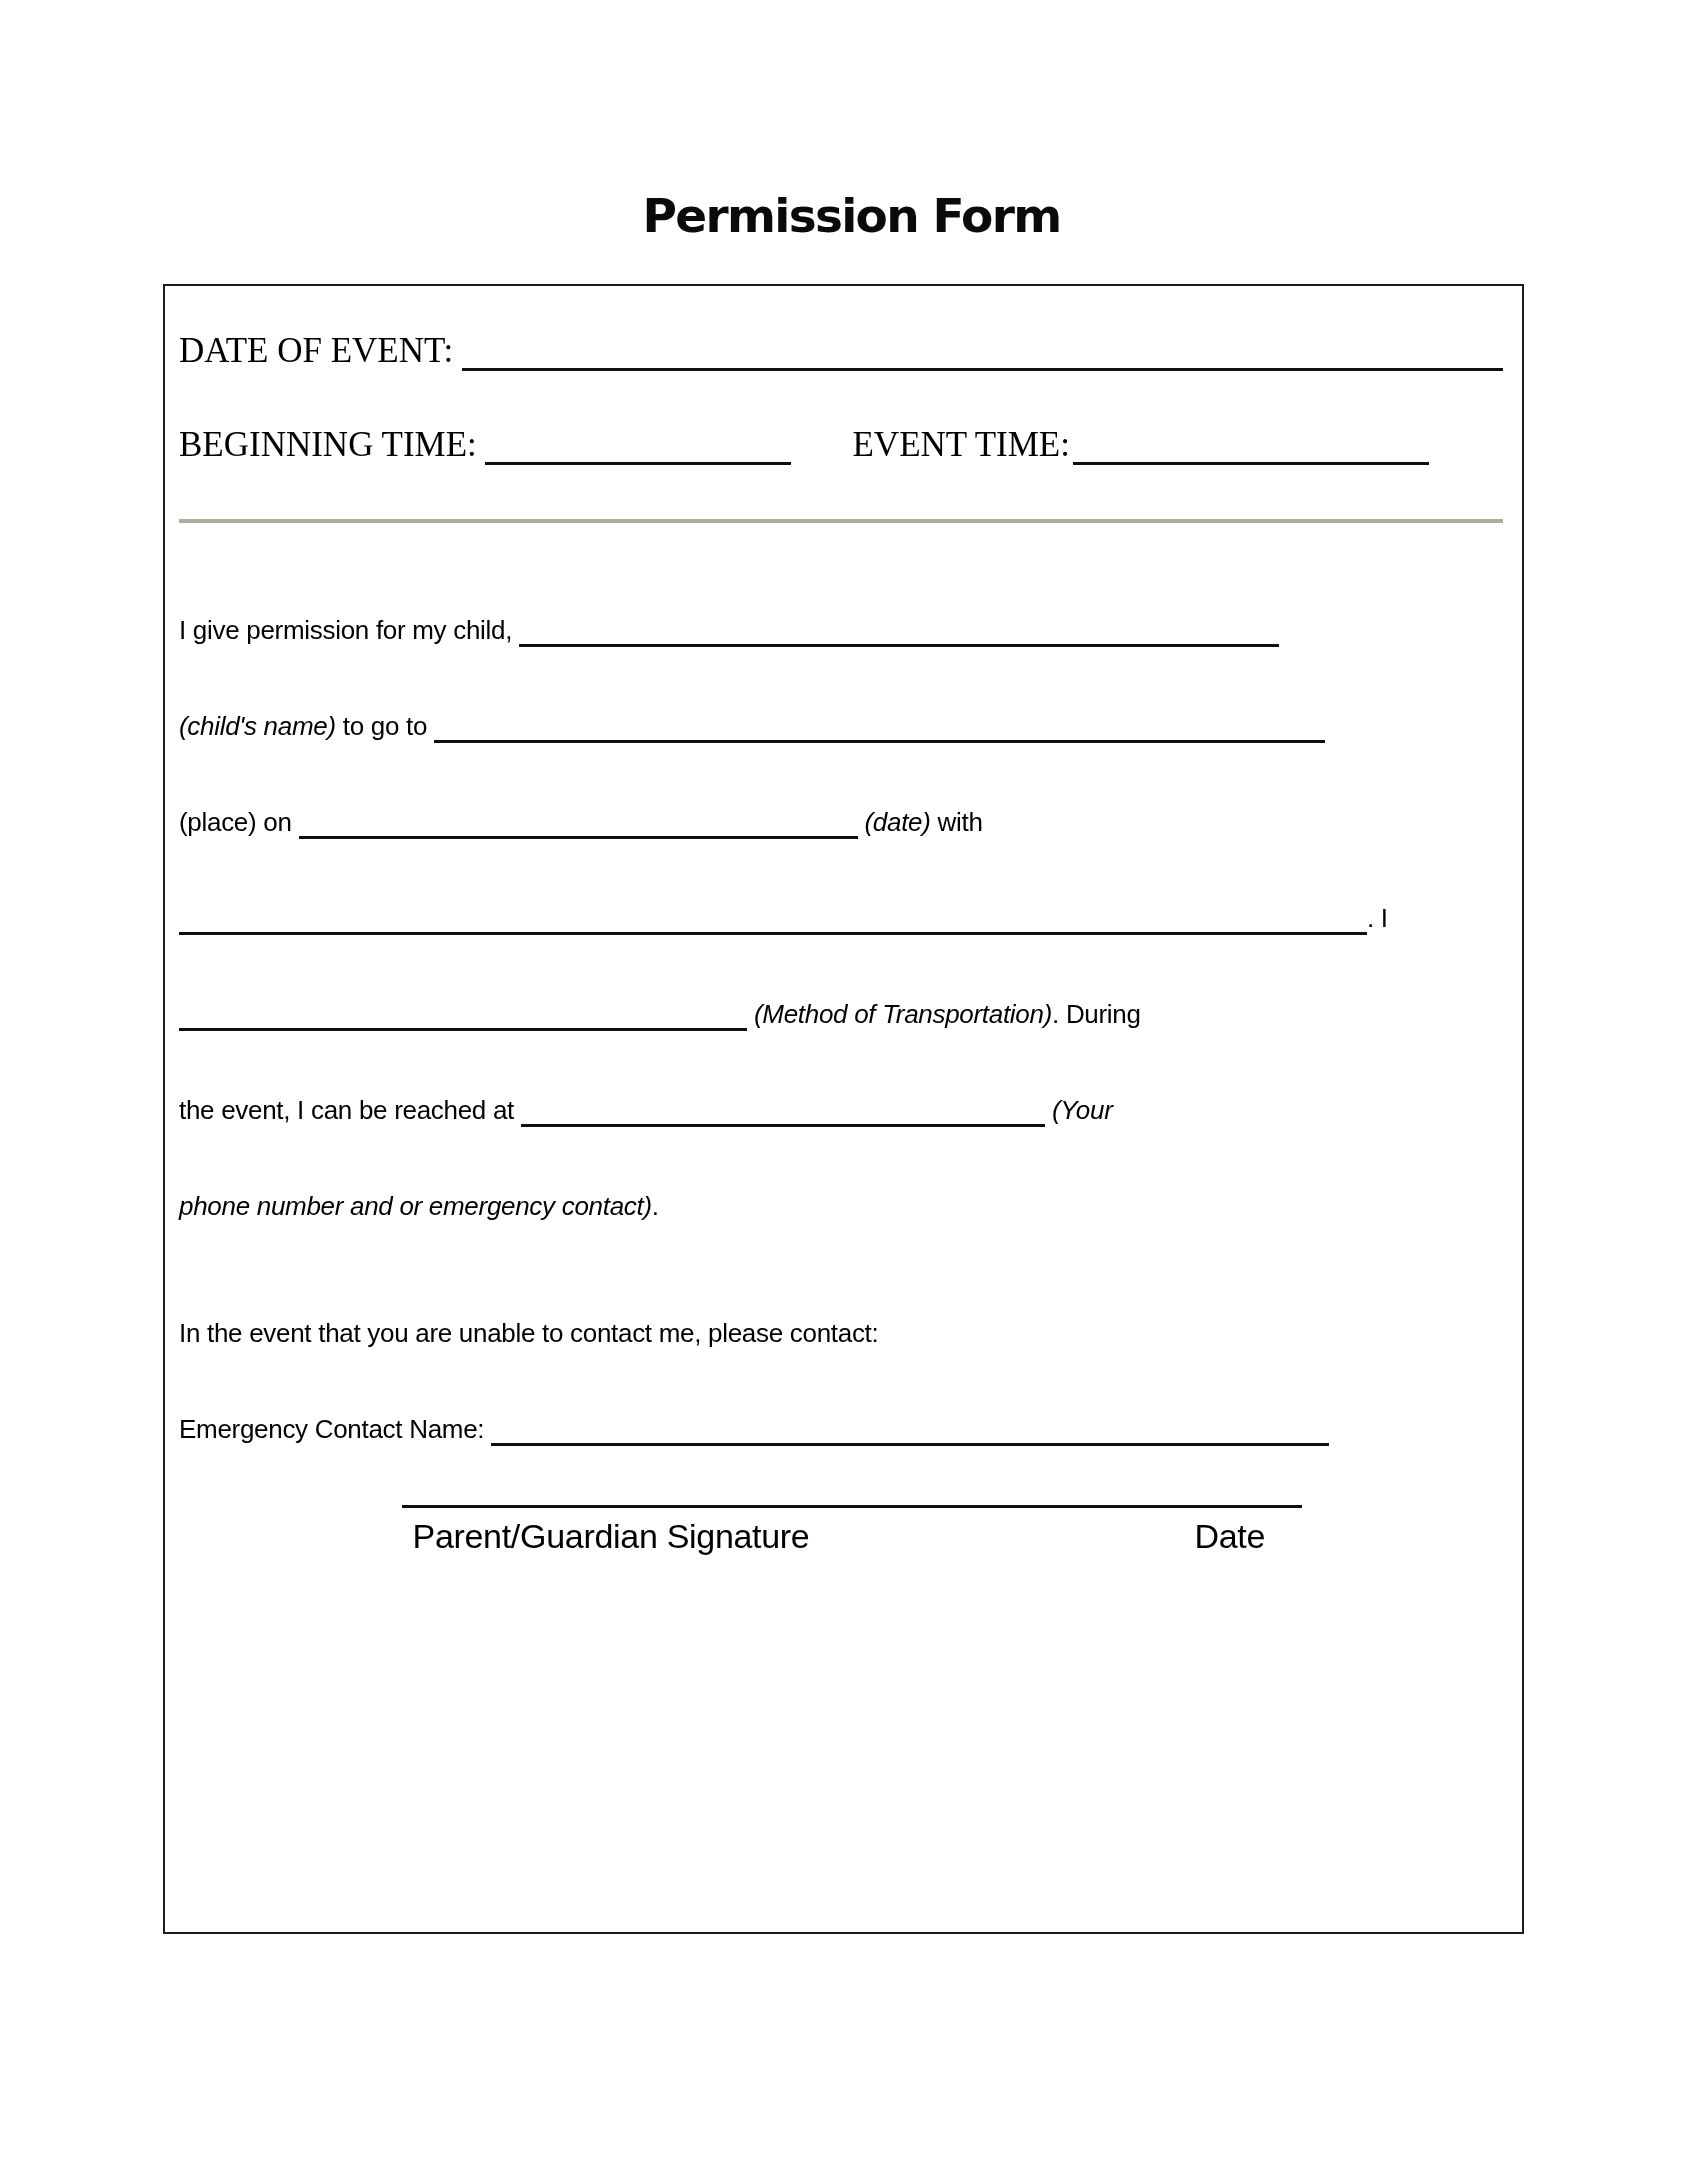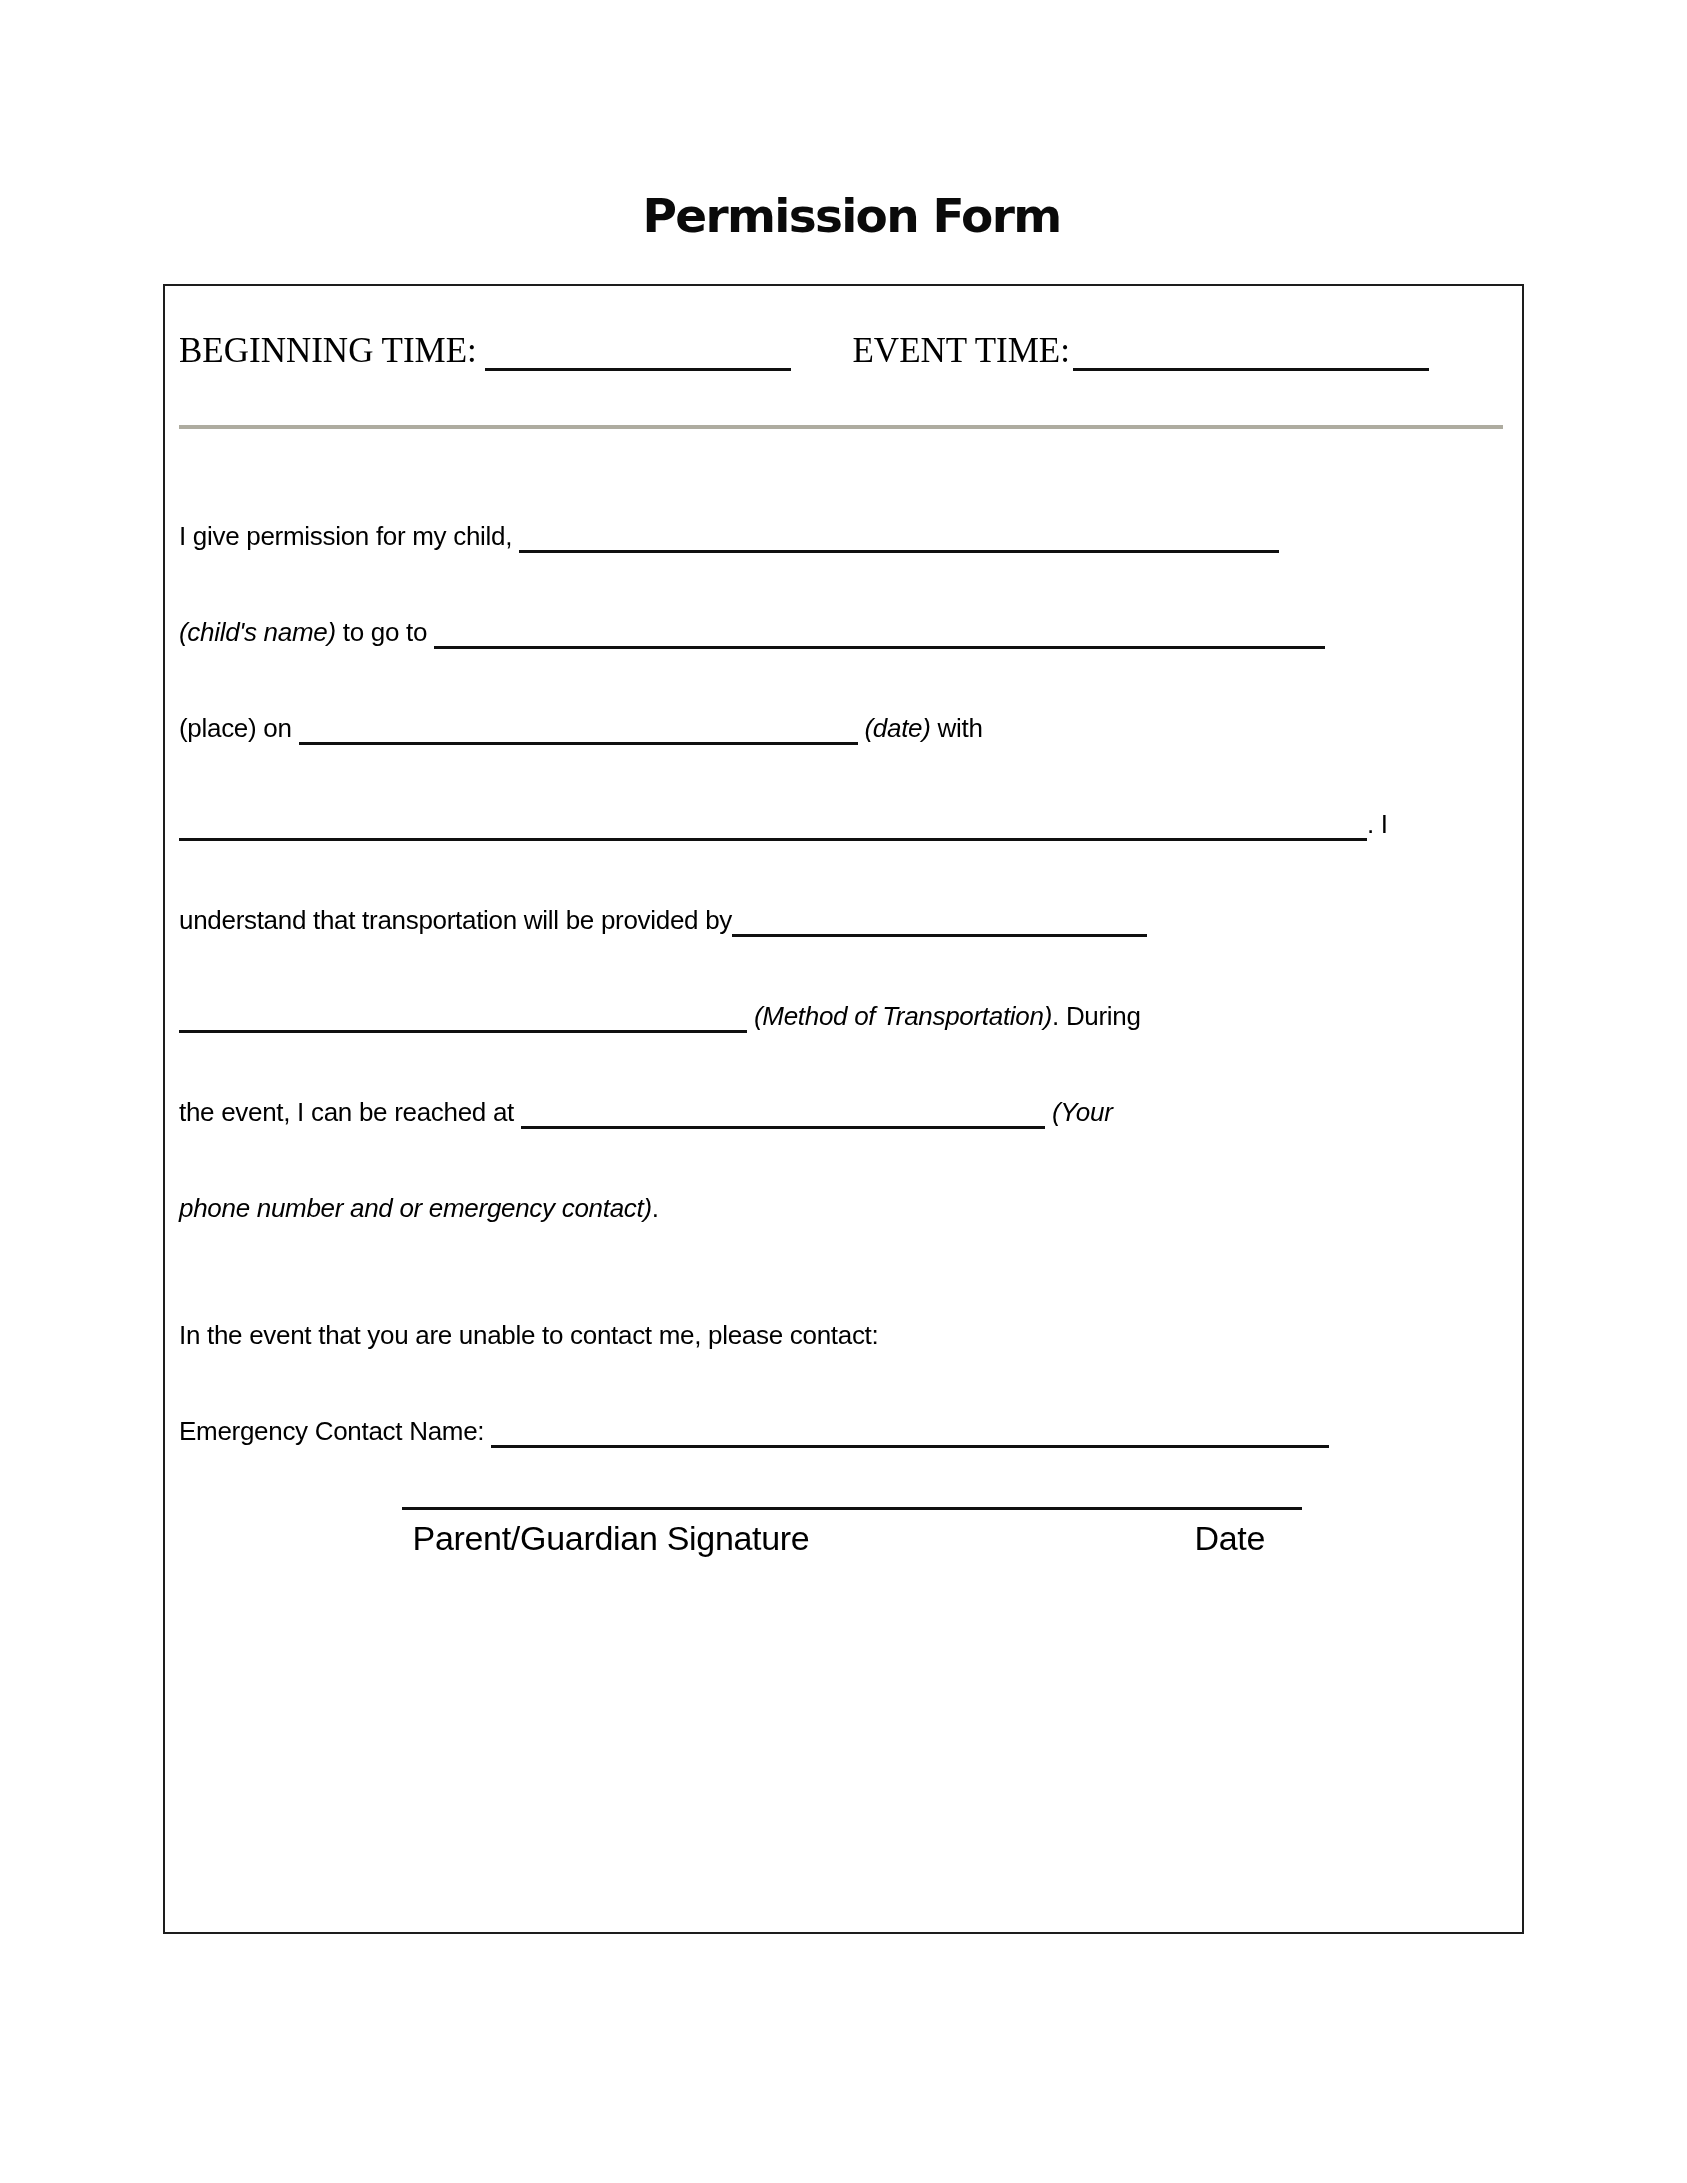--- a/index.html
+++ b/index.html
@@ -95,37 +95,40 @@
 </head>
 <body>
 
 <div class="page">
 
   <h1 class="title">Permission Form</h1>
 
   <div class="form-box">
 
 
+    <div class="hdr-row">
+      <span class="hdr-label">DATE OF EVENT:</span>
+      <span class="hdr-line grow"></span>
+    </div>
 
     <div class="hdr-row">
       <span class="hdr-label">BEGINNING TIME:</span>
       <span class="hdr-line w-begin"></span>
       <span class="hdr-gap"></span>
       <span class="hdr-label">EVENT TIME:</span>
       <span class="hdr-line w-end"></span>
     </div>
 
     <div class="divider"></div>
 
     <div class="body" id="body-paragraphs">
         <p><span>I give permission for my child, </span><span class="blank" style="width: 760px;"></span></p>
         <p><span class="it">(child's name)</span><span> to go to </span><span class="blank" style="width: 891px;"></span></p>
         <p><span>(place) on </span><span class="blank" style="width: 559px;"></span><span> </span><span class="it">(date)</span><span> with</span></p>
         <p><span class="blank" style="width: 1188px;"></span><span>. I</span></p>
-        <p><span>understand that transportation will be provided by</span><span class="blank" style="width: 415px;"></span></p>
         <p><span class="blank" style="width: 568px;"></span><span> </span><span class="it">(Method of Transportation)</span><span>. During</span></p>
         <p><span>the event, I can be reached at </span><span class="blank" style="width: 524px;"></span><span> </span><span class="it">(Your</span></p>
         <p><span class="it">phone number and or emergency contact)</span><span>.</span></p>
         <p class="gap-before"><span>In the event that you are unable to contact me, please contact:</span></p>
         <p><span>Emergency Contact Name: </span><span class="blank" style="width: 838px;"></span></p>
       </div>
 
     <div class="sig-block">
       <div class="sig-line"></div>
       <div class="sig-labels">

